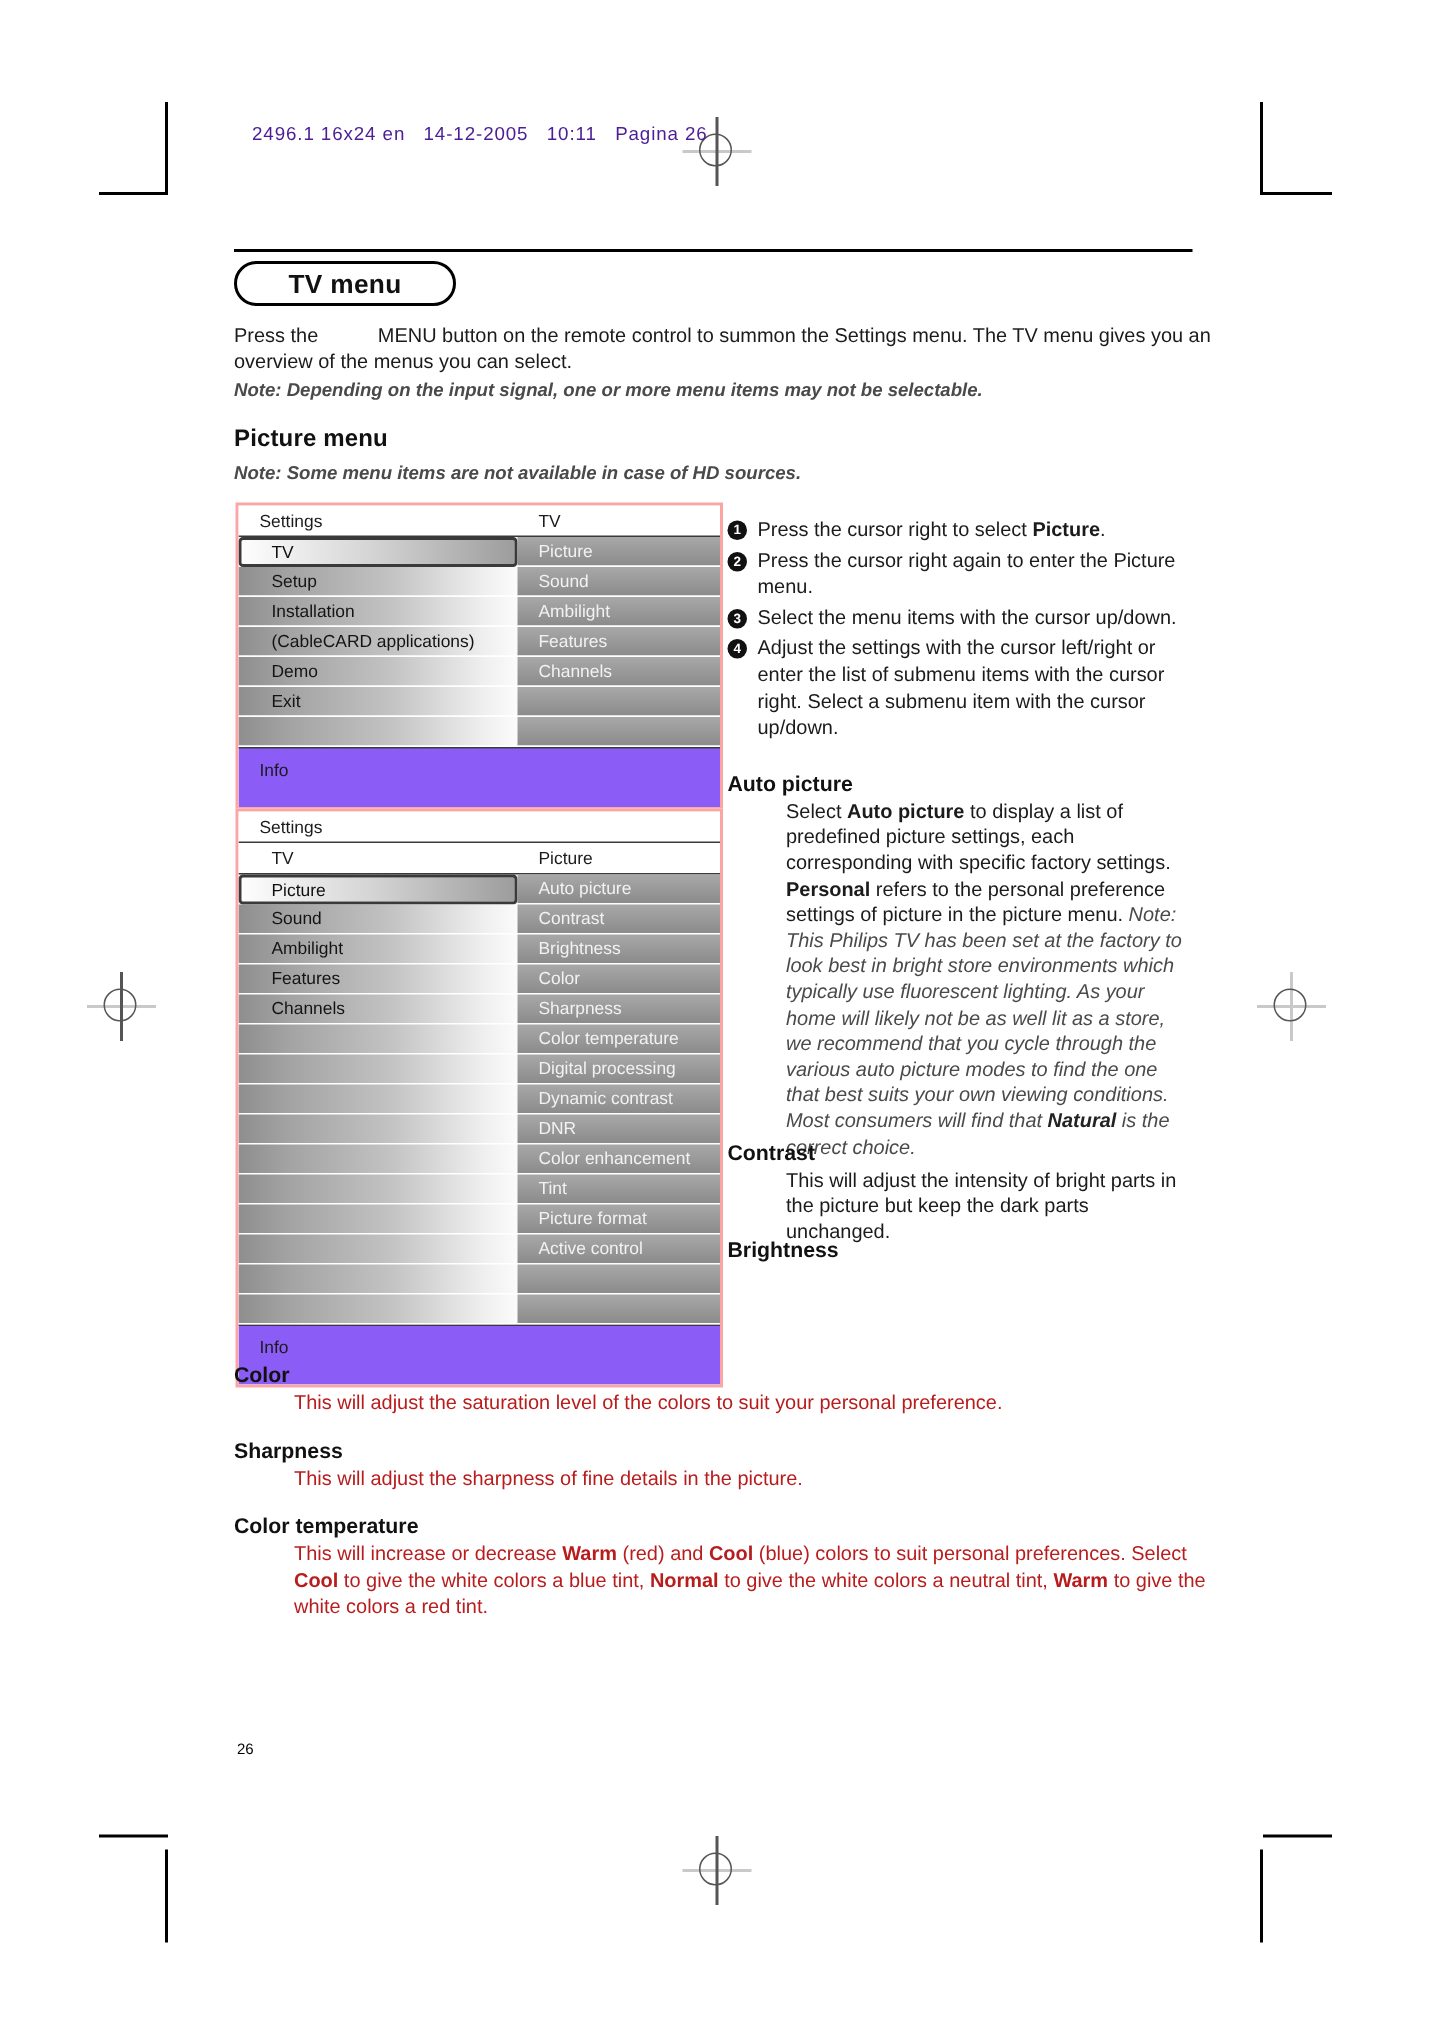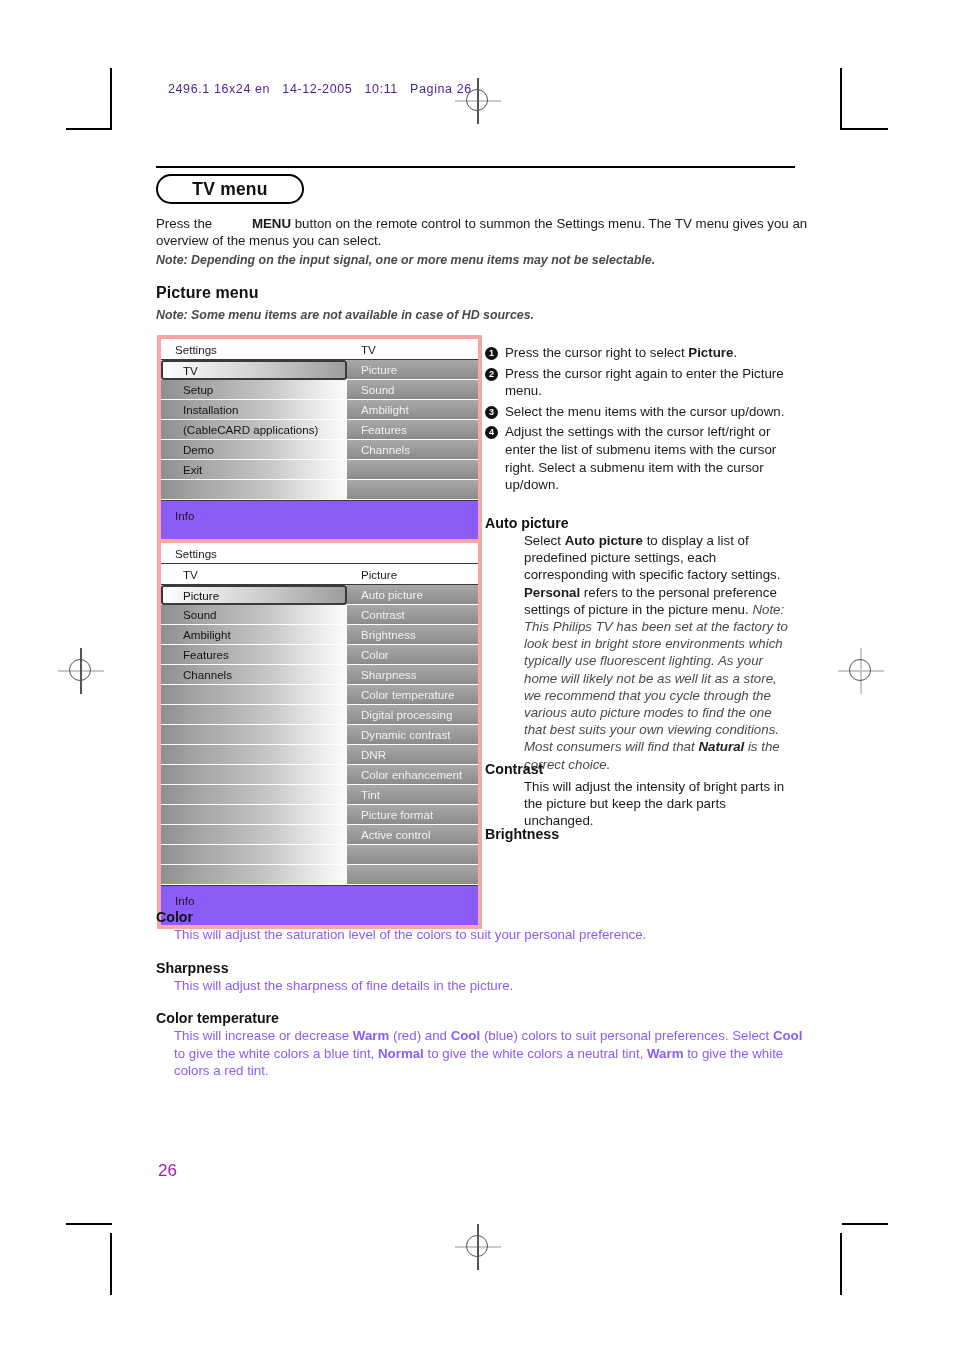--- a/index.html
+++ b/index.html
@@ -99,42 +99,42 @@
     position: absolute;
     left: 156px;
     top: 216px;
     width: 660px;
   }
   .body-text {
     font-size: 13.3px;
     line-height: 16.8px;
     color: #1b1b1b;
   }
-  .body-text b { font-weight: bold; padding-left: 36px; }
+  .body-text b { font-weight: normal; padding-left: 36px; }
   .note {
     font-size: 12.4px;
     line-height: 16.2px;
     font-style: italic;
     color: #4a4a4a;
     font-weight: bold;
   }
 
   h2.sect {
     position: absolute;
     margin: 0;
     font-size: 16px;
     font-weight: bold;
     color: #111;
     letter-spacing: 0.1px;
   }
 
   
   .osd {
     position: absolute;
-    border: 4px solid #fca5a5;
+    border: 2px solid #fca5a5;
     background: #fff;
     box-sizing: border-box;
     overflow: hidden;
   }
   .osd-header {
     display: flex;
     height: 20px;
     align-items: center;
     background: #fff;
     border-bottom: 1px solid #3a3a3a;
@@ -272,33 +272,33 @@
 
   
   .bcol { position: absolute; left: 156px; width: 660px; }
   .bcol h3 {
     margin: 0 0 1px 0;
     font-size: 14.2px;
     font-weight: bold;
     color: #111;
   }
   .bcol .para {
-    margin-left: 18px;
+    margin-left: 40px;
     font-size: 13.3px;
     line-height: 17.6px;
-    color: #8b5cf6;
+    color: #b91c1c;
   }
   .bcol .para b { font-weight: bold; }
 
   .folio {
     position: absolute;
     left: 158px;
     top: 1161px;
-    font-size: 17px;
-    color: #a21caf;
+    font-size: 10px;
+    color: #000000;
     text-align: right;
   }
 </style>
 </head>
 <body>
 
 <div class="crop-v" style="left:110px; top:68px; height:62px;"></div>
 <div class="crop-h" style="left:66px; top:128px; width:46px;"></div>
 
 <div class="crop-v" style="left:840px; top:68px; height:62px;"></div>

